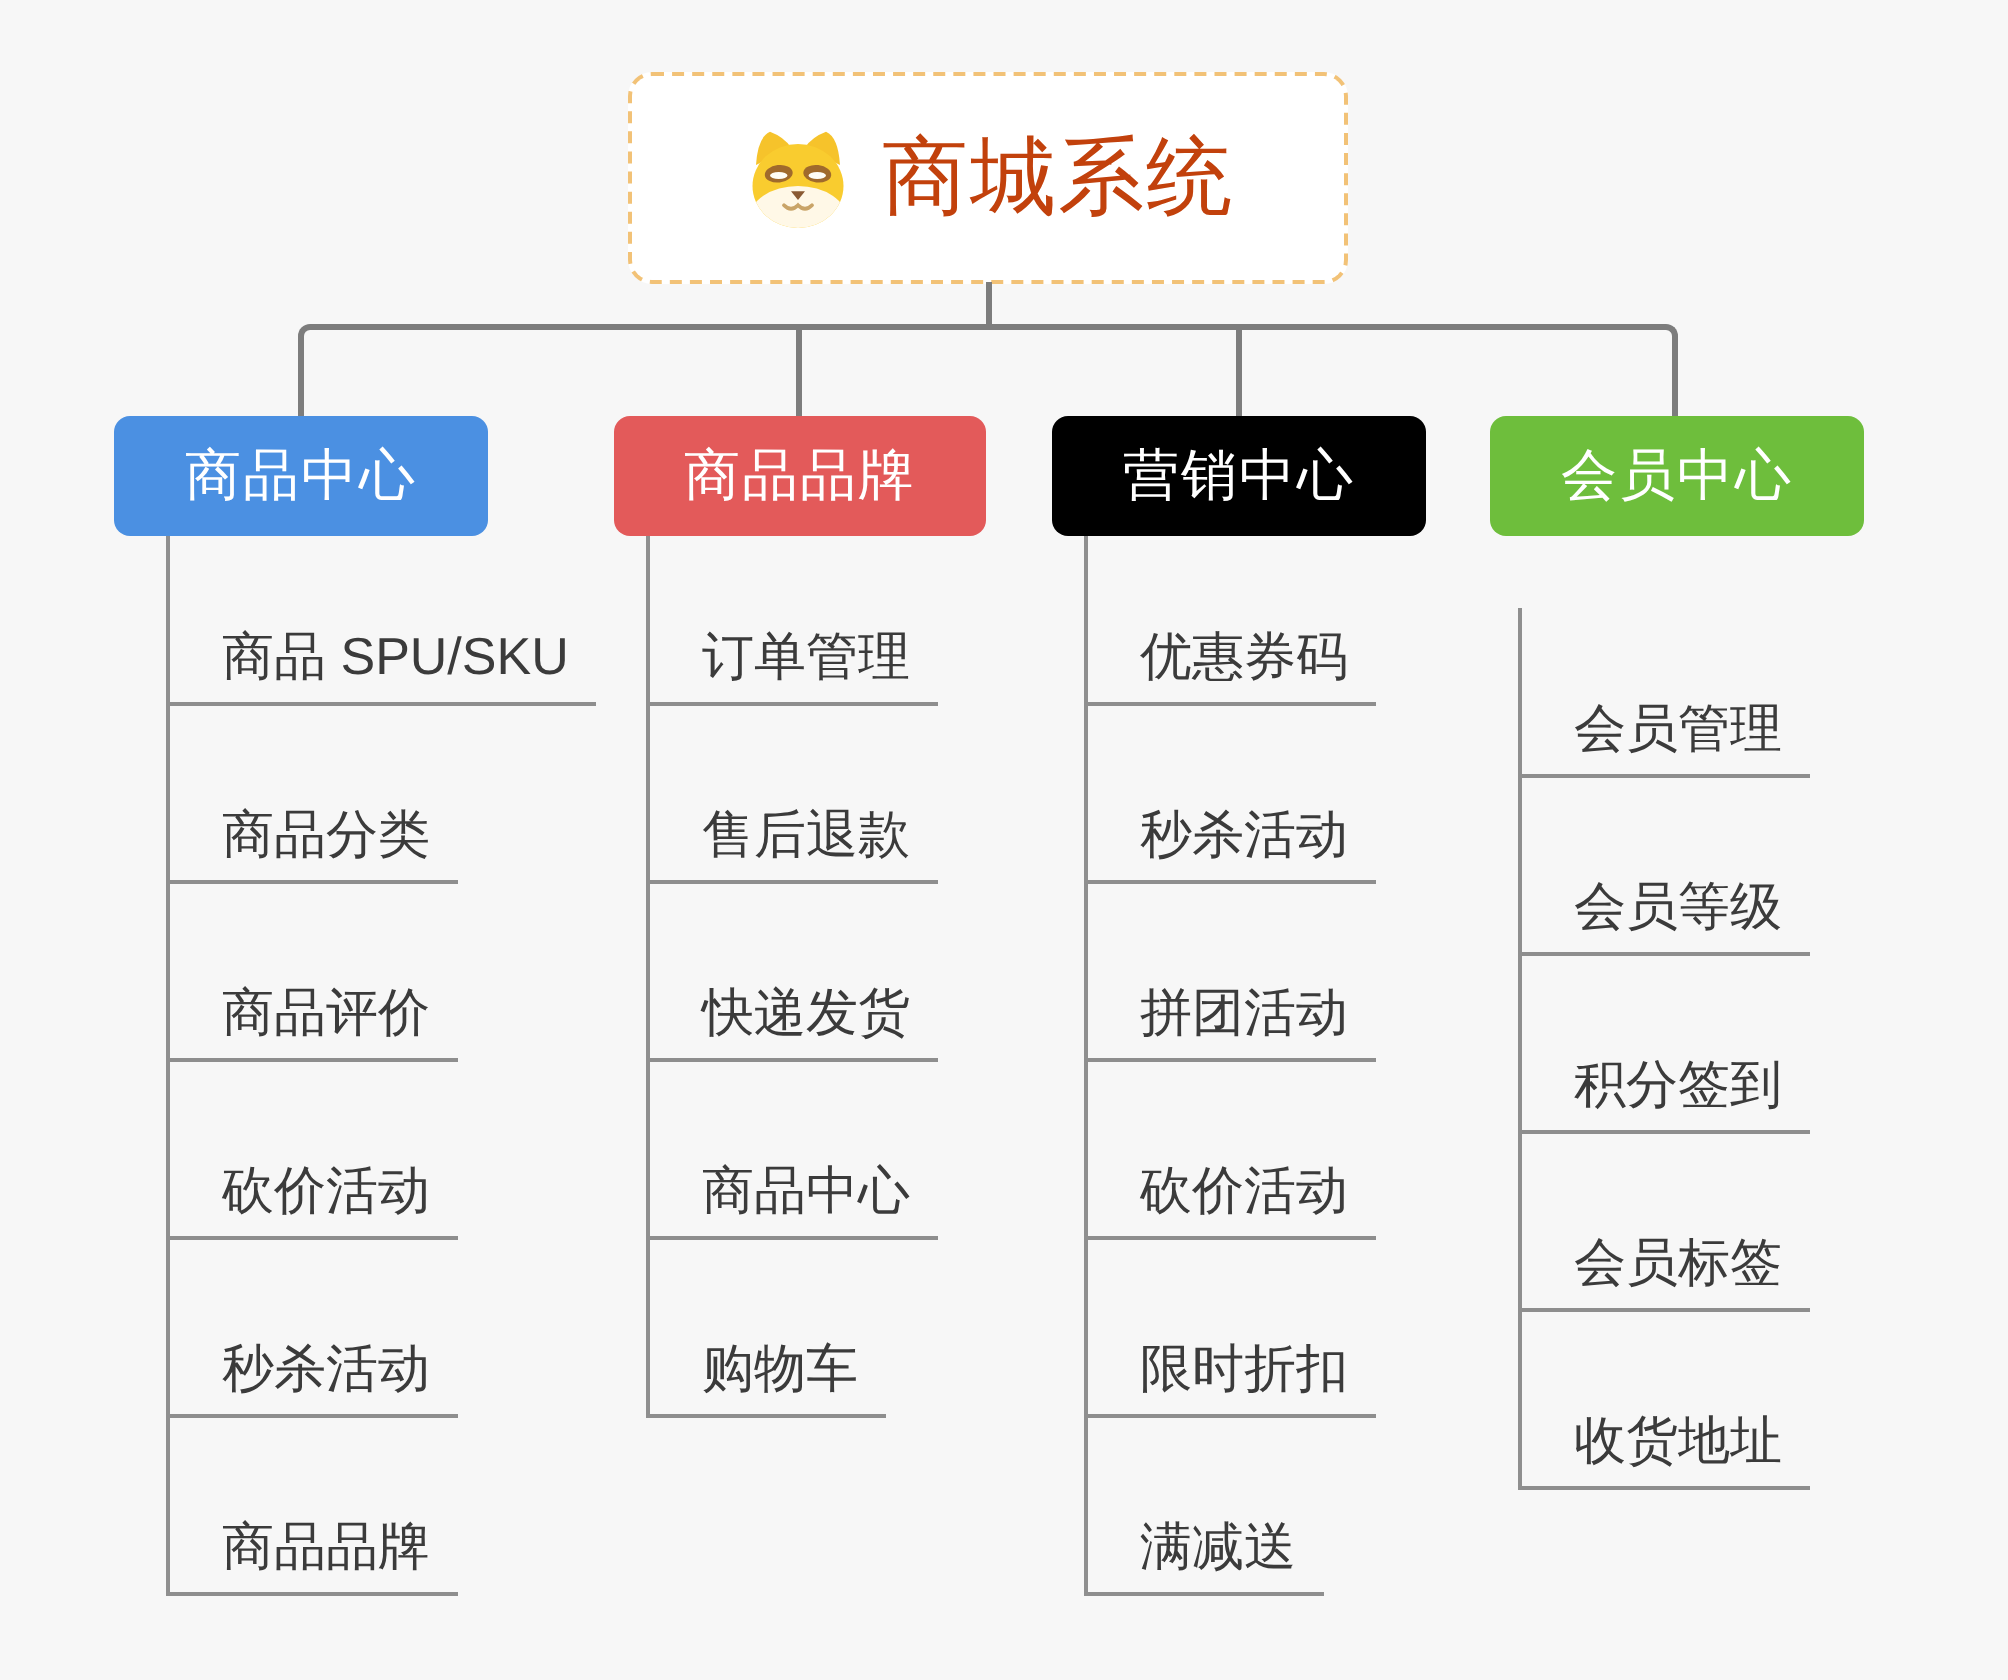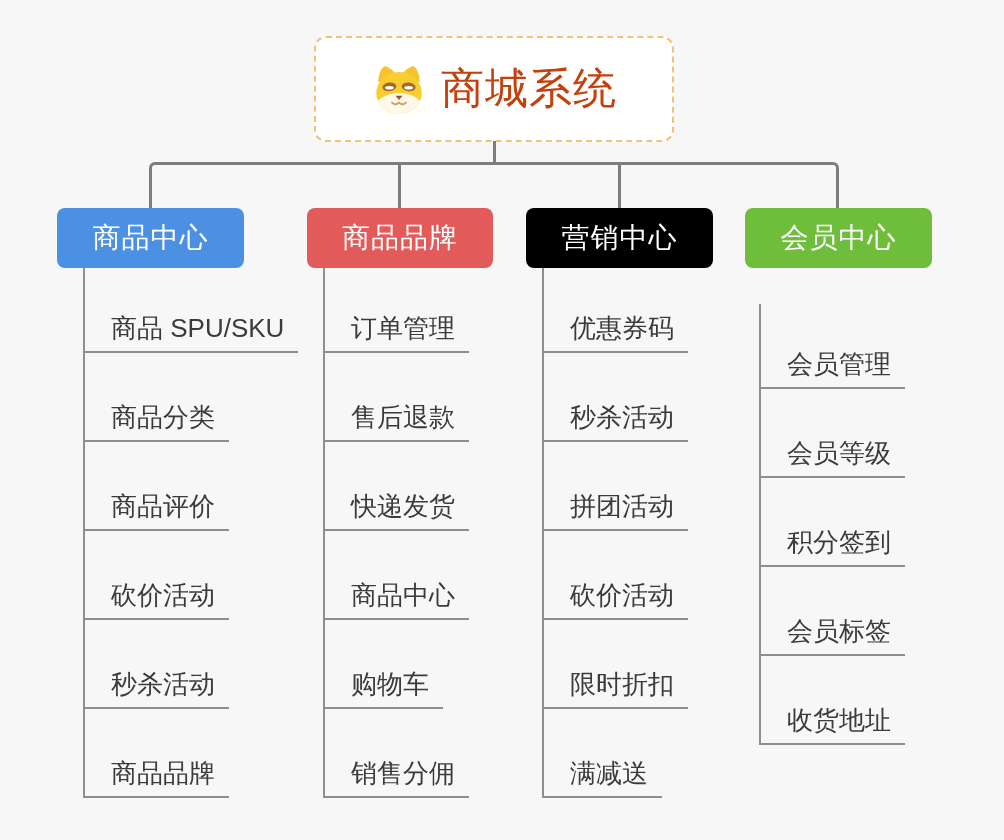--- a/index.html
+++ b/index.html
@@ -171,23 +171,20 @@
       </div>
     <div class="leaf-slot">
         <span class="leaf">快递发货</span>
       </div>
     <div class="leaf-slot">
         <span class="leaf">商品中心</span>
       </div>
     <div class="leaf-slot">
         <span class="leaf">购物车</span>
       </div>
-    <div class="leaf-slot">
-        <span class="leaf">销售分佣</span>
-      </div>
   </div>
 
   <div class="branch-col bc-2">
     <div class="leaf-slot">
         <span class="leaf">优惠券码</span>
       </div>
     <div class="leaf-slot">
         <span class="leaf">秒杀活动</span>
       </div>
     <div class="leaf-slot">

